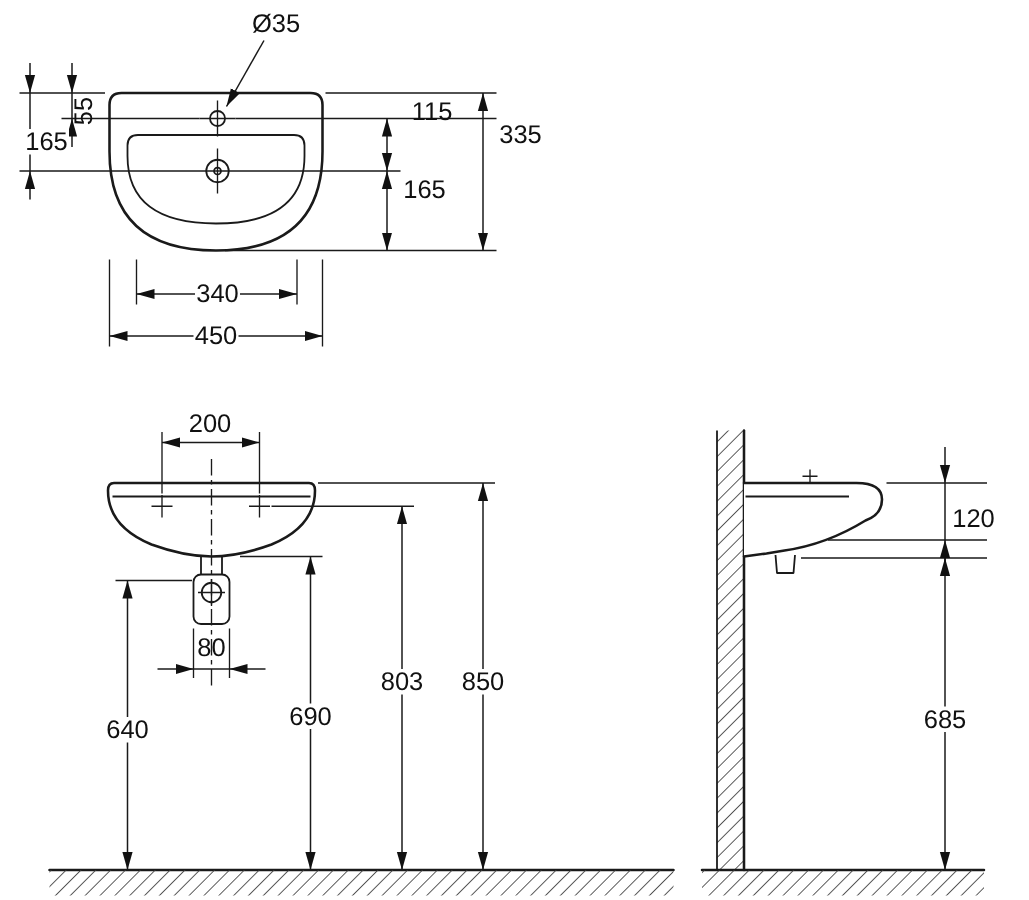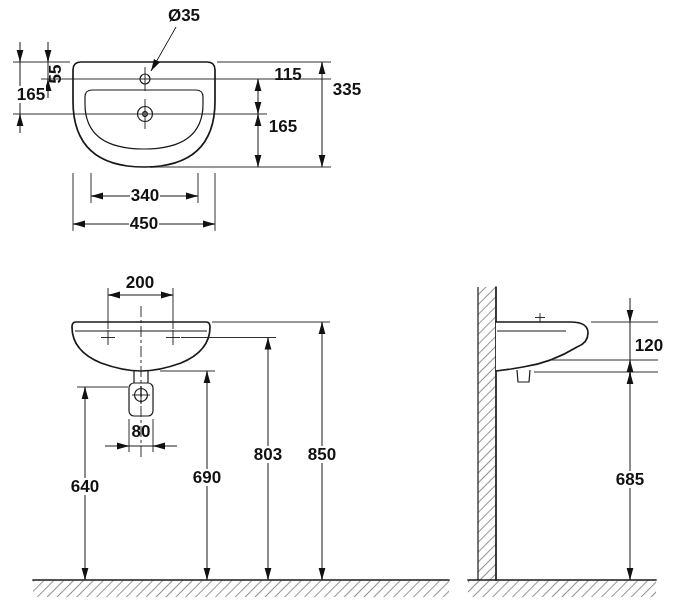--- a/index.html
+++ b/index.html
@@ -1,19 +1,18 @@
 <!DOCTYPE html>
 <html><head>
 <meta charset="utf-8">
 <style>
   html,body{margin:0;padding:0;background:#fff;}
   .canvas{
     width:686px;height:600px;background:#ffffff;position:relative;overflow:hidden;
     font-family:"Liberation Sans",sans-serif;
-    font-weight:bold;
   }
   svg{display:block;}
   .outline{fill:none;stroke:#1a1a1a;stroke-width:1.7;stroke-linejoin:round;stroke-linecap:round;}
   .thin{fill:none;stroke:#1a1a1a;stroke-width:1.2;stroke-linejoin:round;}
   .xline{fill:none;stroke:#1a1a1a;stroke-width:0.9;}
   .dim{fill:none;stroke:#1a1a1a;stroke-width:1;}
   .cl{fill:none;stroke:#1a1a1a;stroke-width:0.9;stroke-dasharray:11 3 3 3;}
   .dimtext{font-family:"Liberation Sans",sans-serif;font-size:17px;fill:#111;text-anchor:middle;}
   .bg{fill:#ffffff;}
   .white{fill:#ffffff;}

